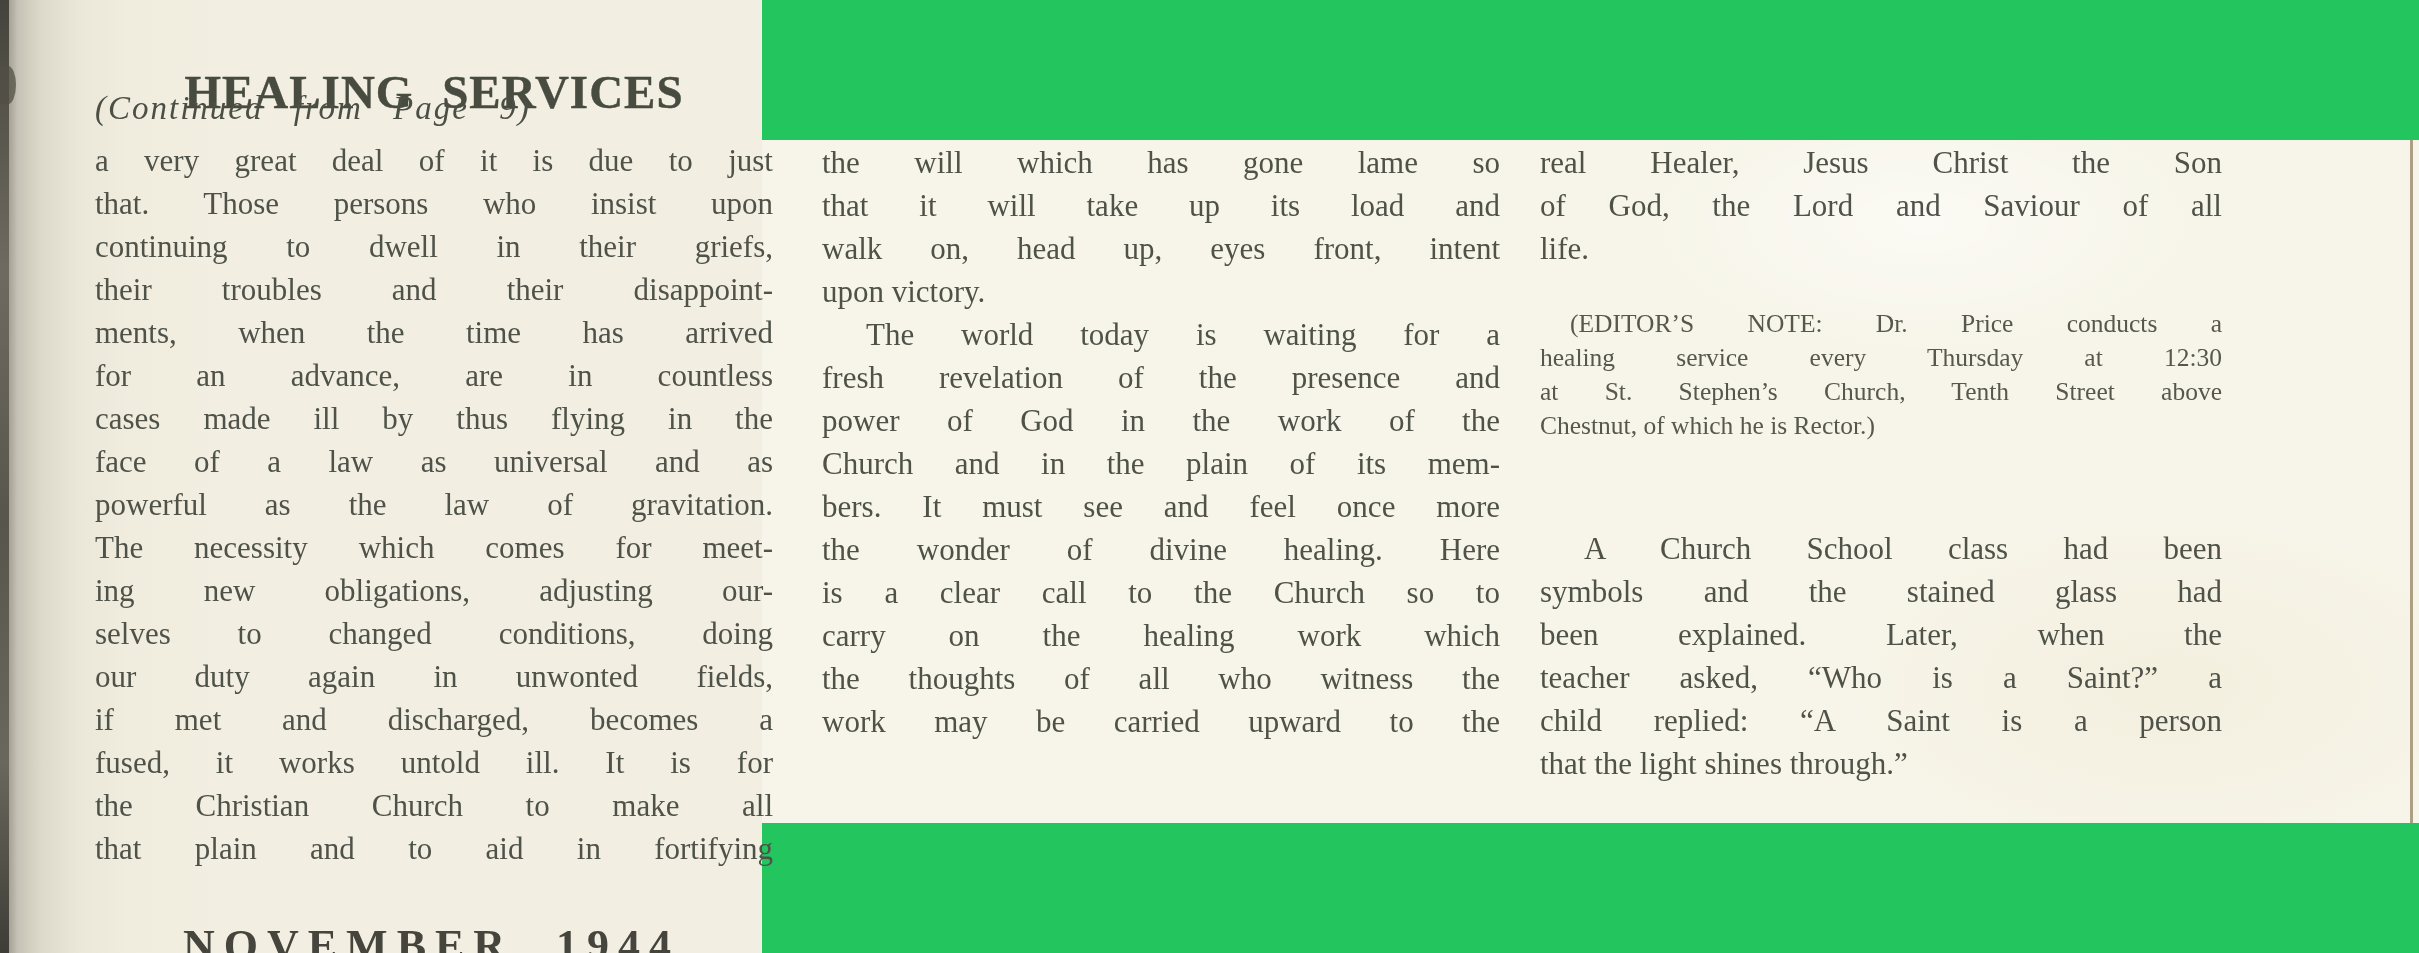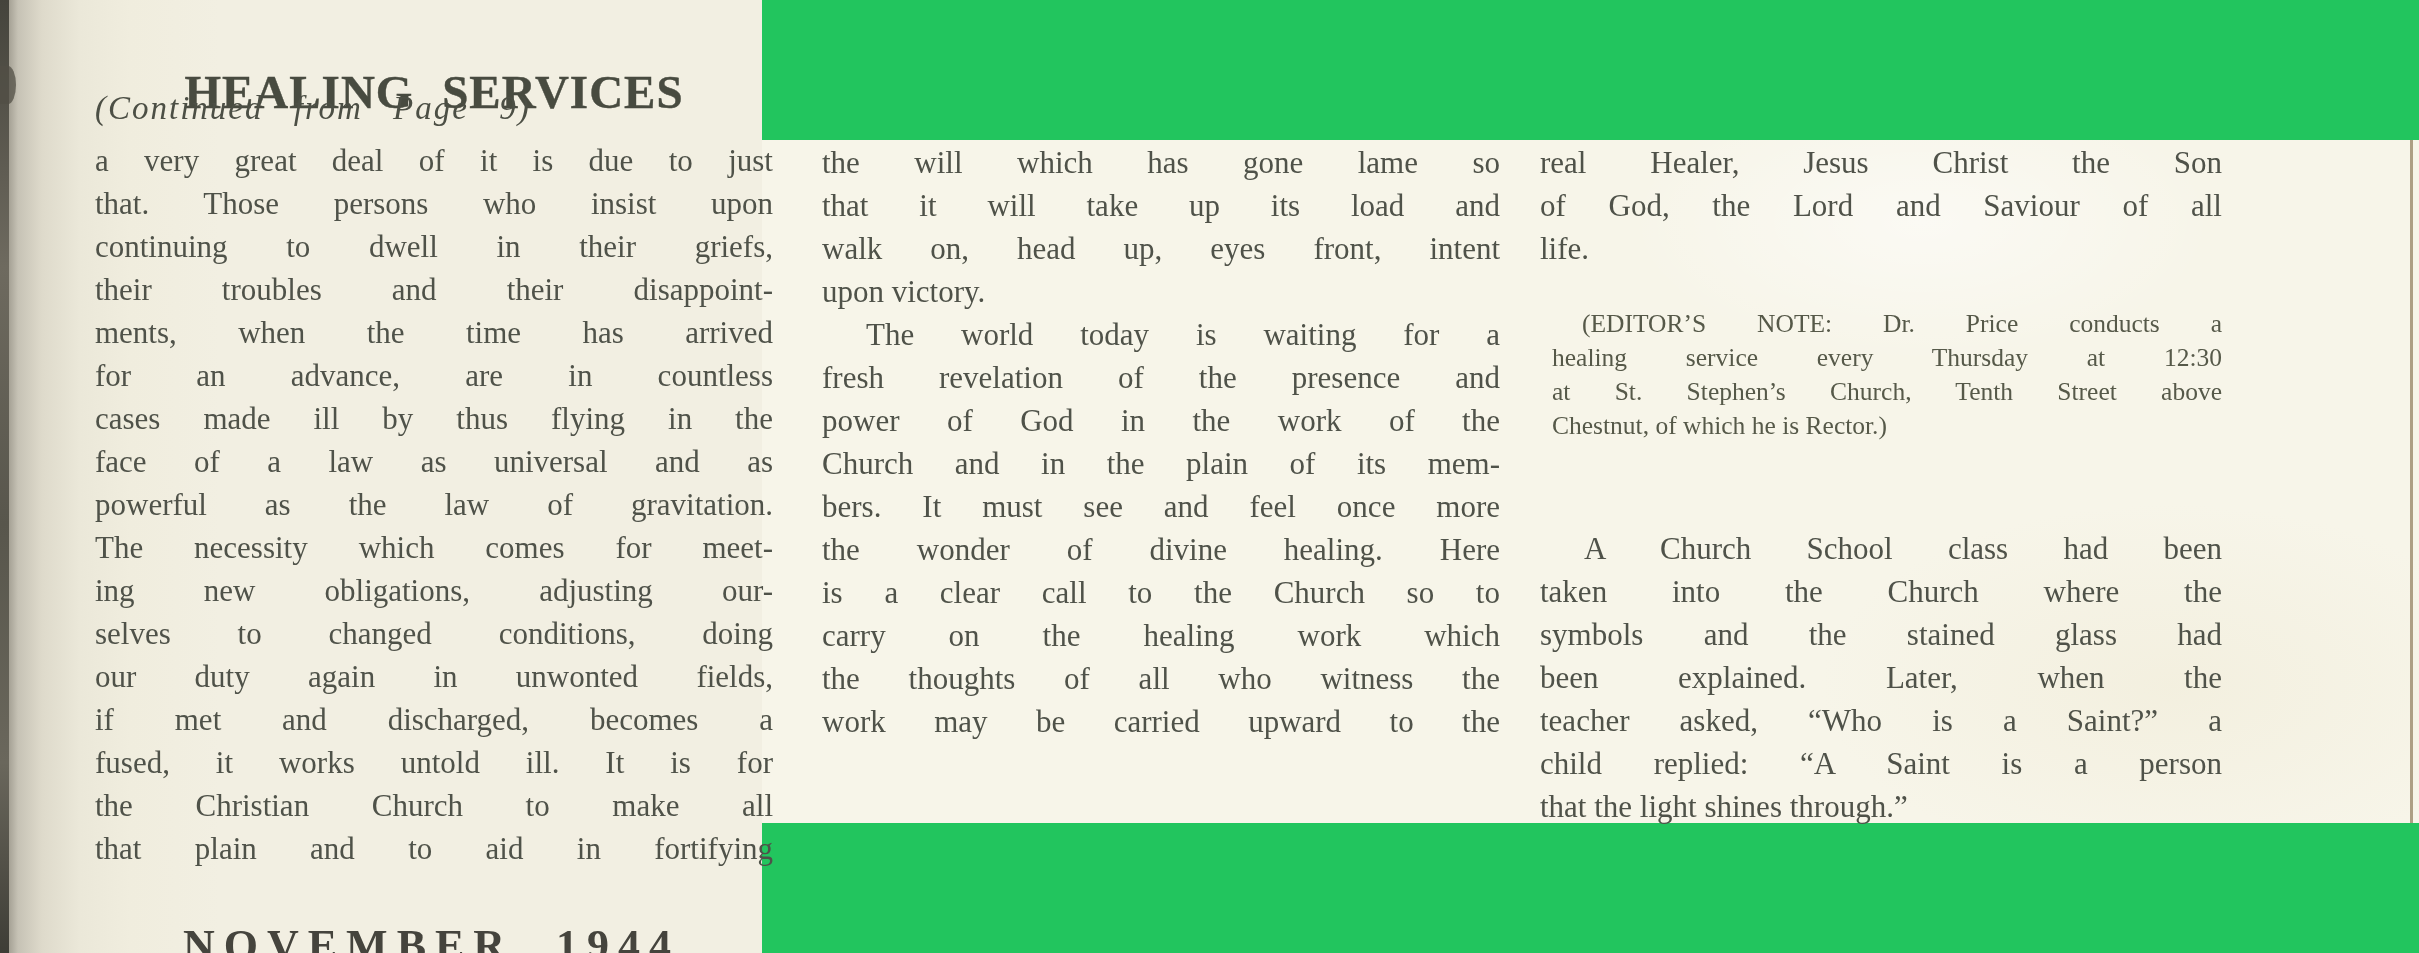--- a/index.html
+++ b/index.html
@@ -63,21 +63,21 @@
     text-align:justify;text-align-last:justify;
     white-space:nowrap;
   }
   .line.no-just{text-align-last:left;}
   .block.indent .line:first-child{padding-left:44px;}
   .block.note .line{
     height:34px;line-height:34px;font-size:25.5px;color:#565949;
   }
   .block.note.indent .line:first-child{padding-left:30px;}
   
-  .col[data-col="2"] .block:nth-child(2){margin-top:37px;margin-left:12px;}
+  .col[data-col="2"] .block:nth-child(2){margin-top:37px;}
   .col[data-col="2"] .block:nth-child(3){margin-top:84px;}
   .footer{
     position:absolute;left:183px;top:920px;
     font-size:44px;font-weight:bold;letter-spacing:9px;word-spacing:22px;
     color:#45443d;
     white-space:nowrap;
   }
 </style>
 </head>
 <body>
@@ -143,21 +143,20 @@
         <div class="line no-just">life.</div>
       </div>
       <div class="block note indent">
         <div class="line">(EDITOR’S NOTE: Dr. Price conducts a</div>
         <div class="line">healing service every Thursday at 12:30</div>
         <div class="line">at St. Stephen’s Church, Tenth Street above</div>
         <div class="line no-just">Chestnut, of which he is Rector.)</div>
       </div>
       <div class="block body indent">
         <div class="line">A Church School class had been</div>
-        <div class="line">taken into the Church where the</div>
         <div class="line">symbols and the stained glass had</div>
         <div class="line">been explained. Later, when the</div>
         <div class="line">teacher asked, “Who is a Saint?” a</div>
         <div class="line">child replied: “A Saint is a person</div>
         <div class="line no-just">that the light shines through.”</div>
       </div>
     </div>
 
   <div class="footer">NOVEMBER 1944</div>
 

